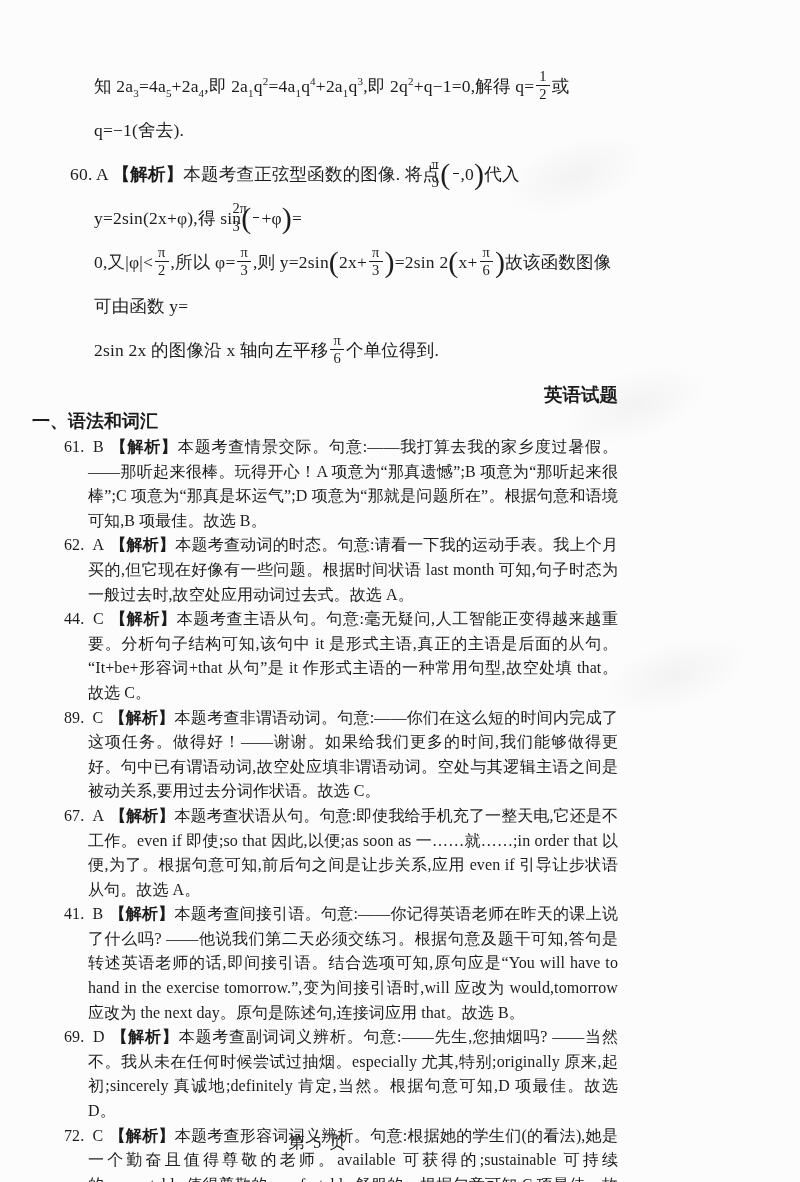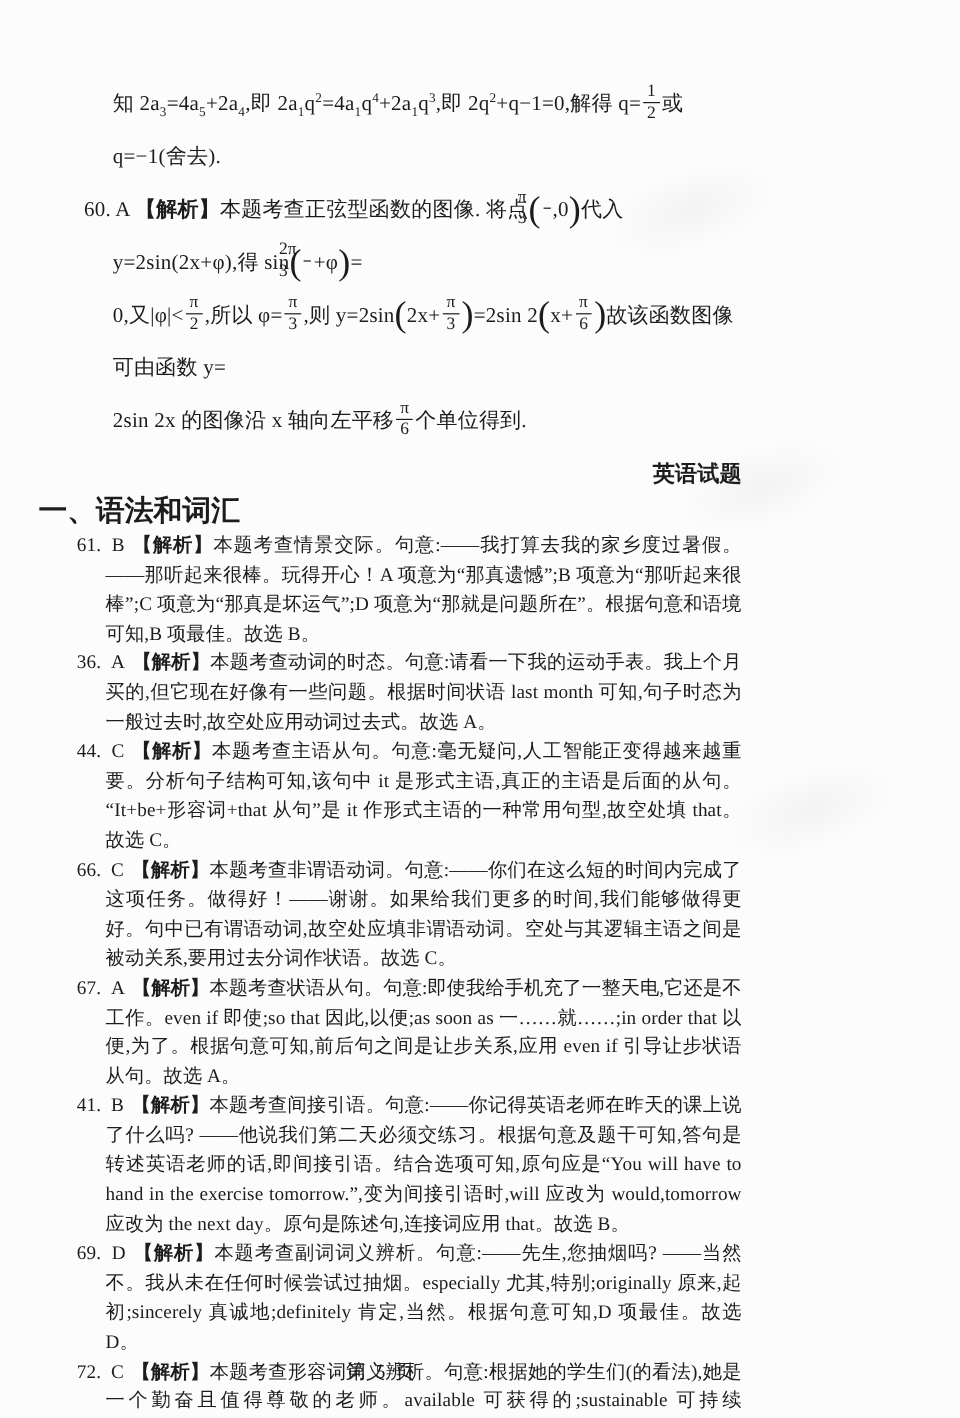--- a/index.html
+++ b/index.html
@@ -45,21 +45,21 @@
   
   .eng-title{
     margin:10px 0 2px;
     text-align:right;
     font-size:18.5px;
     font-weight:700;
     font-family:"Liberation Sans","DejaVu Sans",sans-serif;
   }
   .eng-subtitle{
     margin:2px 0 2px;
-    font-size:24px;
+    font-size:18px;
     font-weight:700;
     font-family:"Liberation Sans","DejaVu Sans",sans-serif;
   }
   .items{margin:0;}
   .item{
     margin:0;
     font-size:16px;
     line-height:24.6px;
     padding-left:56px;
     text-indent:-24px;
@@ -128,23 +128,23 @@
           <span class="den">6</span>
         </span>个单位得到.</p>
     </div>
 
   <h2 class="eng-title">英语试题</h2>
 
   <h3 class="eng-subtitle">一、语法和词汇</h3>
 
   <div class="items" id="items">
       <p class="item"><span class="num">61. </span><span class="ans">B</span><b>【解析】</b><span>本题考查情景交际。句意:——我打算去我的家乡度过暑假。——那听起来很棒。玩得开心！A 项意为“那真遗憾”;B 项意为“那听起来很棒”;C 项意为“那真是坏运气”;D 项意为“那就是问题所在”。根据句意和语境可知,B 项最佳。故选 B。</span></p>
-      <p class="item"><span class="num">36. </span><span class="ans">A</span><b>【解析】</b><span>本题考查动词的时态。句意:请看一下我的运动手表。我上个月买的,但它现在好像有一些问题。根据时间状语 last month 可知,句子时态为一般过去时,故空处应用动词过去式。故选 A。</span></p>
+      <p class="item"><span class="num">62. </span><span class="ans">A</span><b>【解析】</b><span>本题考查动词的时态。句意:请看一下我的运动手表。我上个月买的,但它现在好像有一些问题。根据时间状语 last month 可知,句子时态为一般过去时,故空处应用动词过去式。故选 A。</span></p>
       <p class="item"><span class="num">44. </span><span class="ans">C</span><b>【解析】</b><span>本题考查主语从句。句意:毫无疑问,人工智能正变得越来越重要。分析句子结构可知,该句中 it 是形式主语,真正的主语是后面的从句。“It+be+形容词+that 从句”是 it 作形式主语的一种常用句型,故空处填 that。故选 C。</span></p>
-      <p class="item"><span class="num">66. </span><span class="ans">C</span><b>【解析】</b><span>本题考查非谓语动词。句意:——你们在这么短的时间内完成了这项任务。做得好！——谢谢。如果给我们更多的时间,我们能够做得更好。句中已有谓语动词,故空处应填非谓语动词。空处与其逻辑主语之间是被动关系,要用过去分词作状语。故选 C。</span></p>
+      <p class="item"><span class="num">89. </span><span class="ans">C</span><b>【解析】</b><span>本题考查非谓语动词。句意:——你们在这么短的时间内完成了这项任务。做得好！——谢谢。如果给我们更多的时间,我们能够做得更好。句中已有谓语动词,故空处应填非谓语动词。空处与其逻辑主语之间是被动关系,要用过去分词作状语。故选 C。</span></p>
       <p class="item"><span class="num">67. </span><span class="ans">A</span><b>【解析】</b><span>本题考查状语从句。句意:即使我给手机充了一整天电,它还是不工作。even if 即使;so that 因此,以便;as soon as 一……就……;in order that 以便,为了。根据句意可知,前后句之间是让步关系,应用 even if 引导让步状语从句。故选 A。</span></p>
       <p class="item"><span class="num">41. </span><span class="ans">B</span><b>【解析】</b><span>本题考查间接引语。句意:——你记得英语老师在昨天的课上说了什么吗? ——他说我们第二天必须交练习。根据句意及题干可知,答句是转述英语老师的话,即间接引语。结合选项可知,原句应是“You will have to hand in the exercise tomorrow.”,变为间接引语时,will 应改为 would,tomorrow 应改为 the next day。原句是陈述句,连接词应用 that。故选 B。</span></p>
       <p class="item"><span class="num">69. </span><span class="ans">D</span><b>【解析】</b><span>本题考查副词词义辨析。句意:——先生,您抽烟吗? ——当然不。我从未在任何时候尝试过抽烟。especially 尤其,特别;originally 原来,起初;sincerely 真诚地;definitely 肯定,当然。根据句意可知,D 项最佳。故选 D。</span></p>
       <p class="item"><span class="num">72. </span><span class="ans">C</span><b>【解析】</b><span>本题考查形容词词义辨析。句意:根据她的学生们(的看法),她是一个勤奋且值得尊敬的老师。available 可获得的;sustainable 可持续的;respectable 值得尊敬的;comfortable 舒服的。根据句意可知,C 项最佳。故选 C。</span></p>
     </div>
 
   <div class="footer">第 5 页</div>
 </div>
 
 </body></html>

